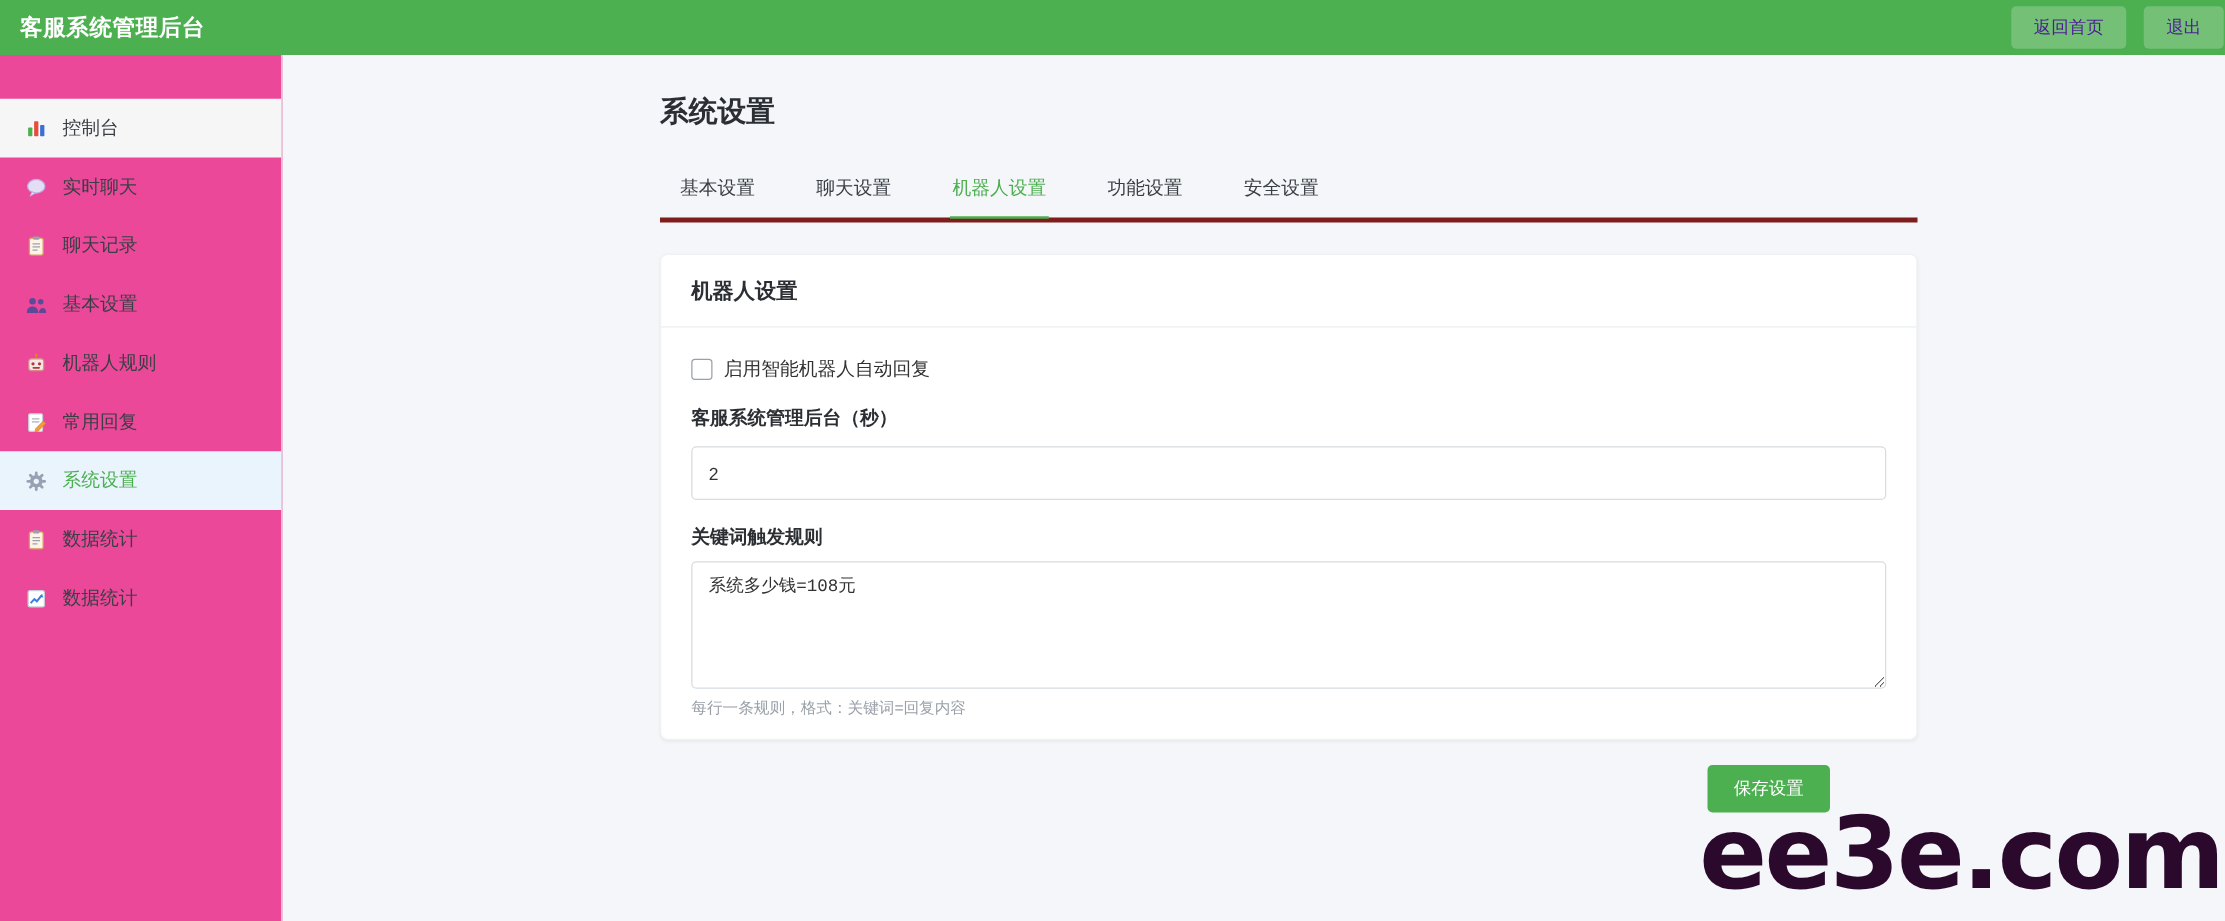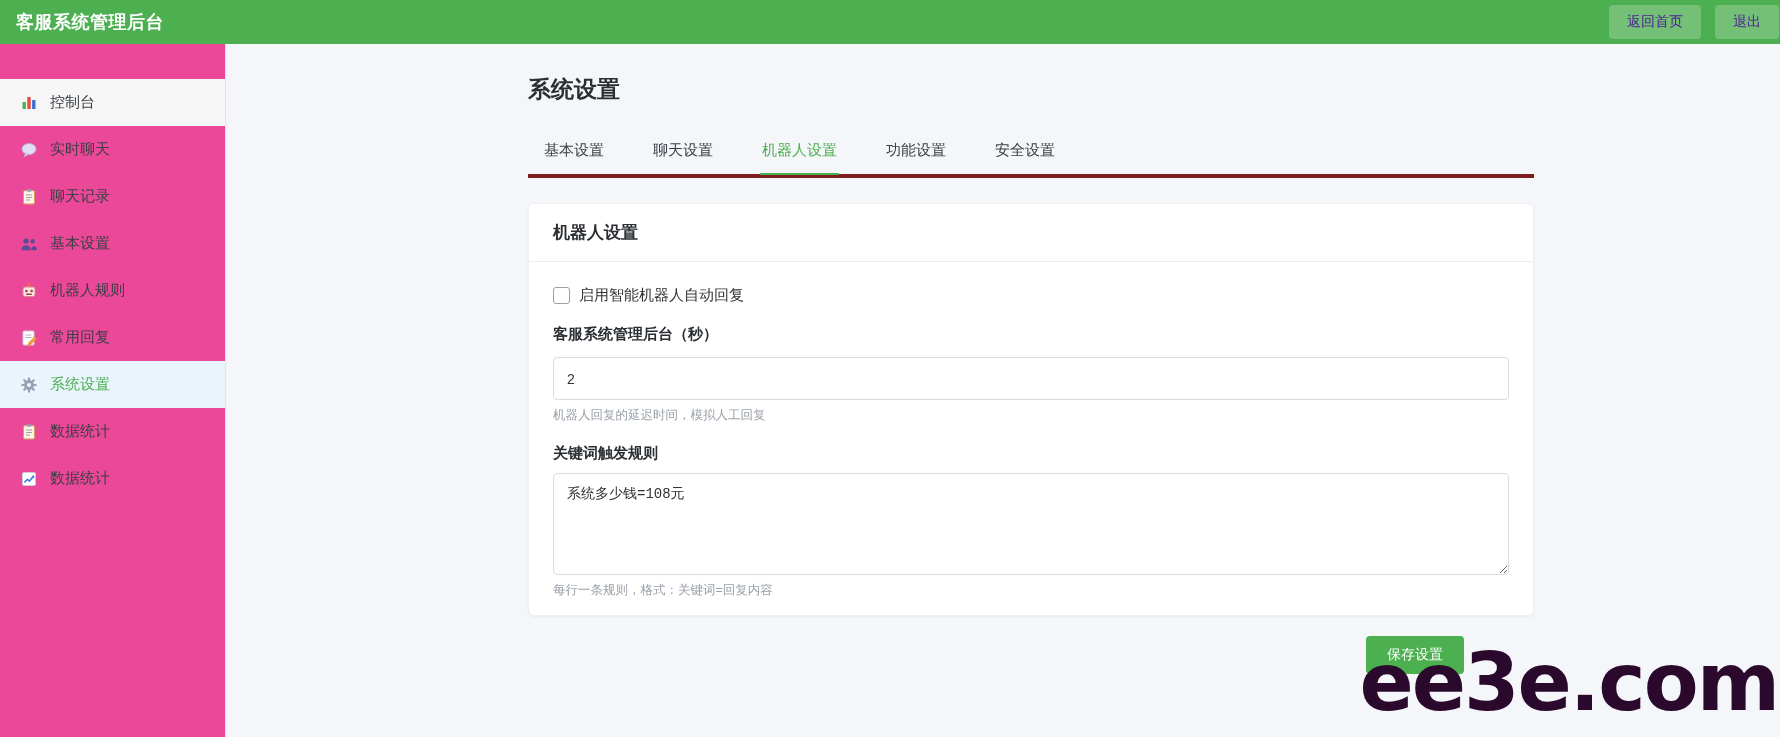--- a/index.html
+++ b/index.html
@@ -230,21 +230,20 @@
       <div class="card-header">机器人设置</div>
       <div class="card-body">
 
         <div class="check-row">
           <span class="checkbox"></span>
           <span class="check-label">启用智能机器人自动回复</span>
         </div>
 
         <div class="field-label">客服系统管理后台（秒）</div>
         <input class="text-input" type="text" value="2" style="">
-        <div class="hint">机器人回复的延迟时间，模拟人工回复</div>
 
         <div class="field-label">关键词触发规则</div>
         <textarea class="rules-textarea" style="">系统多少钱=108元</textarea>
         <div class="hint">每行一条规则，格式：关键词=回复内容</div>
 
       </div>
     </section>
 
     <div class="save-row">
       <button class="save-btn">保存设置</button>

